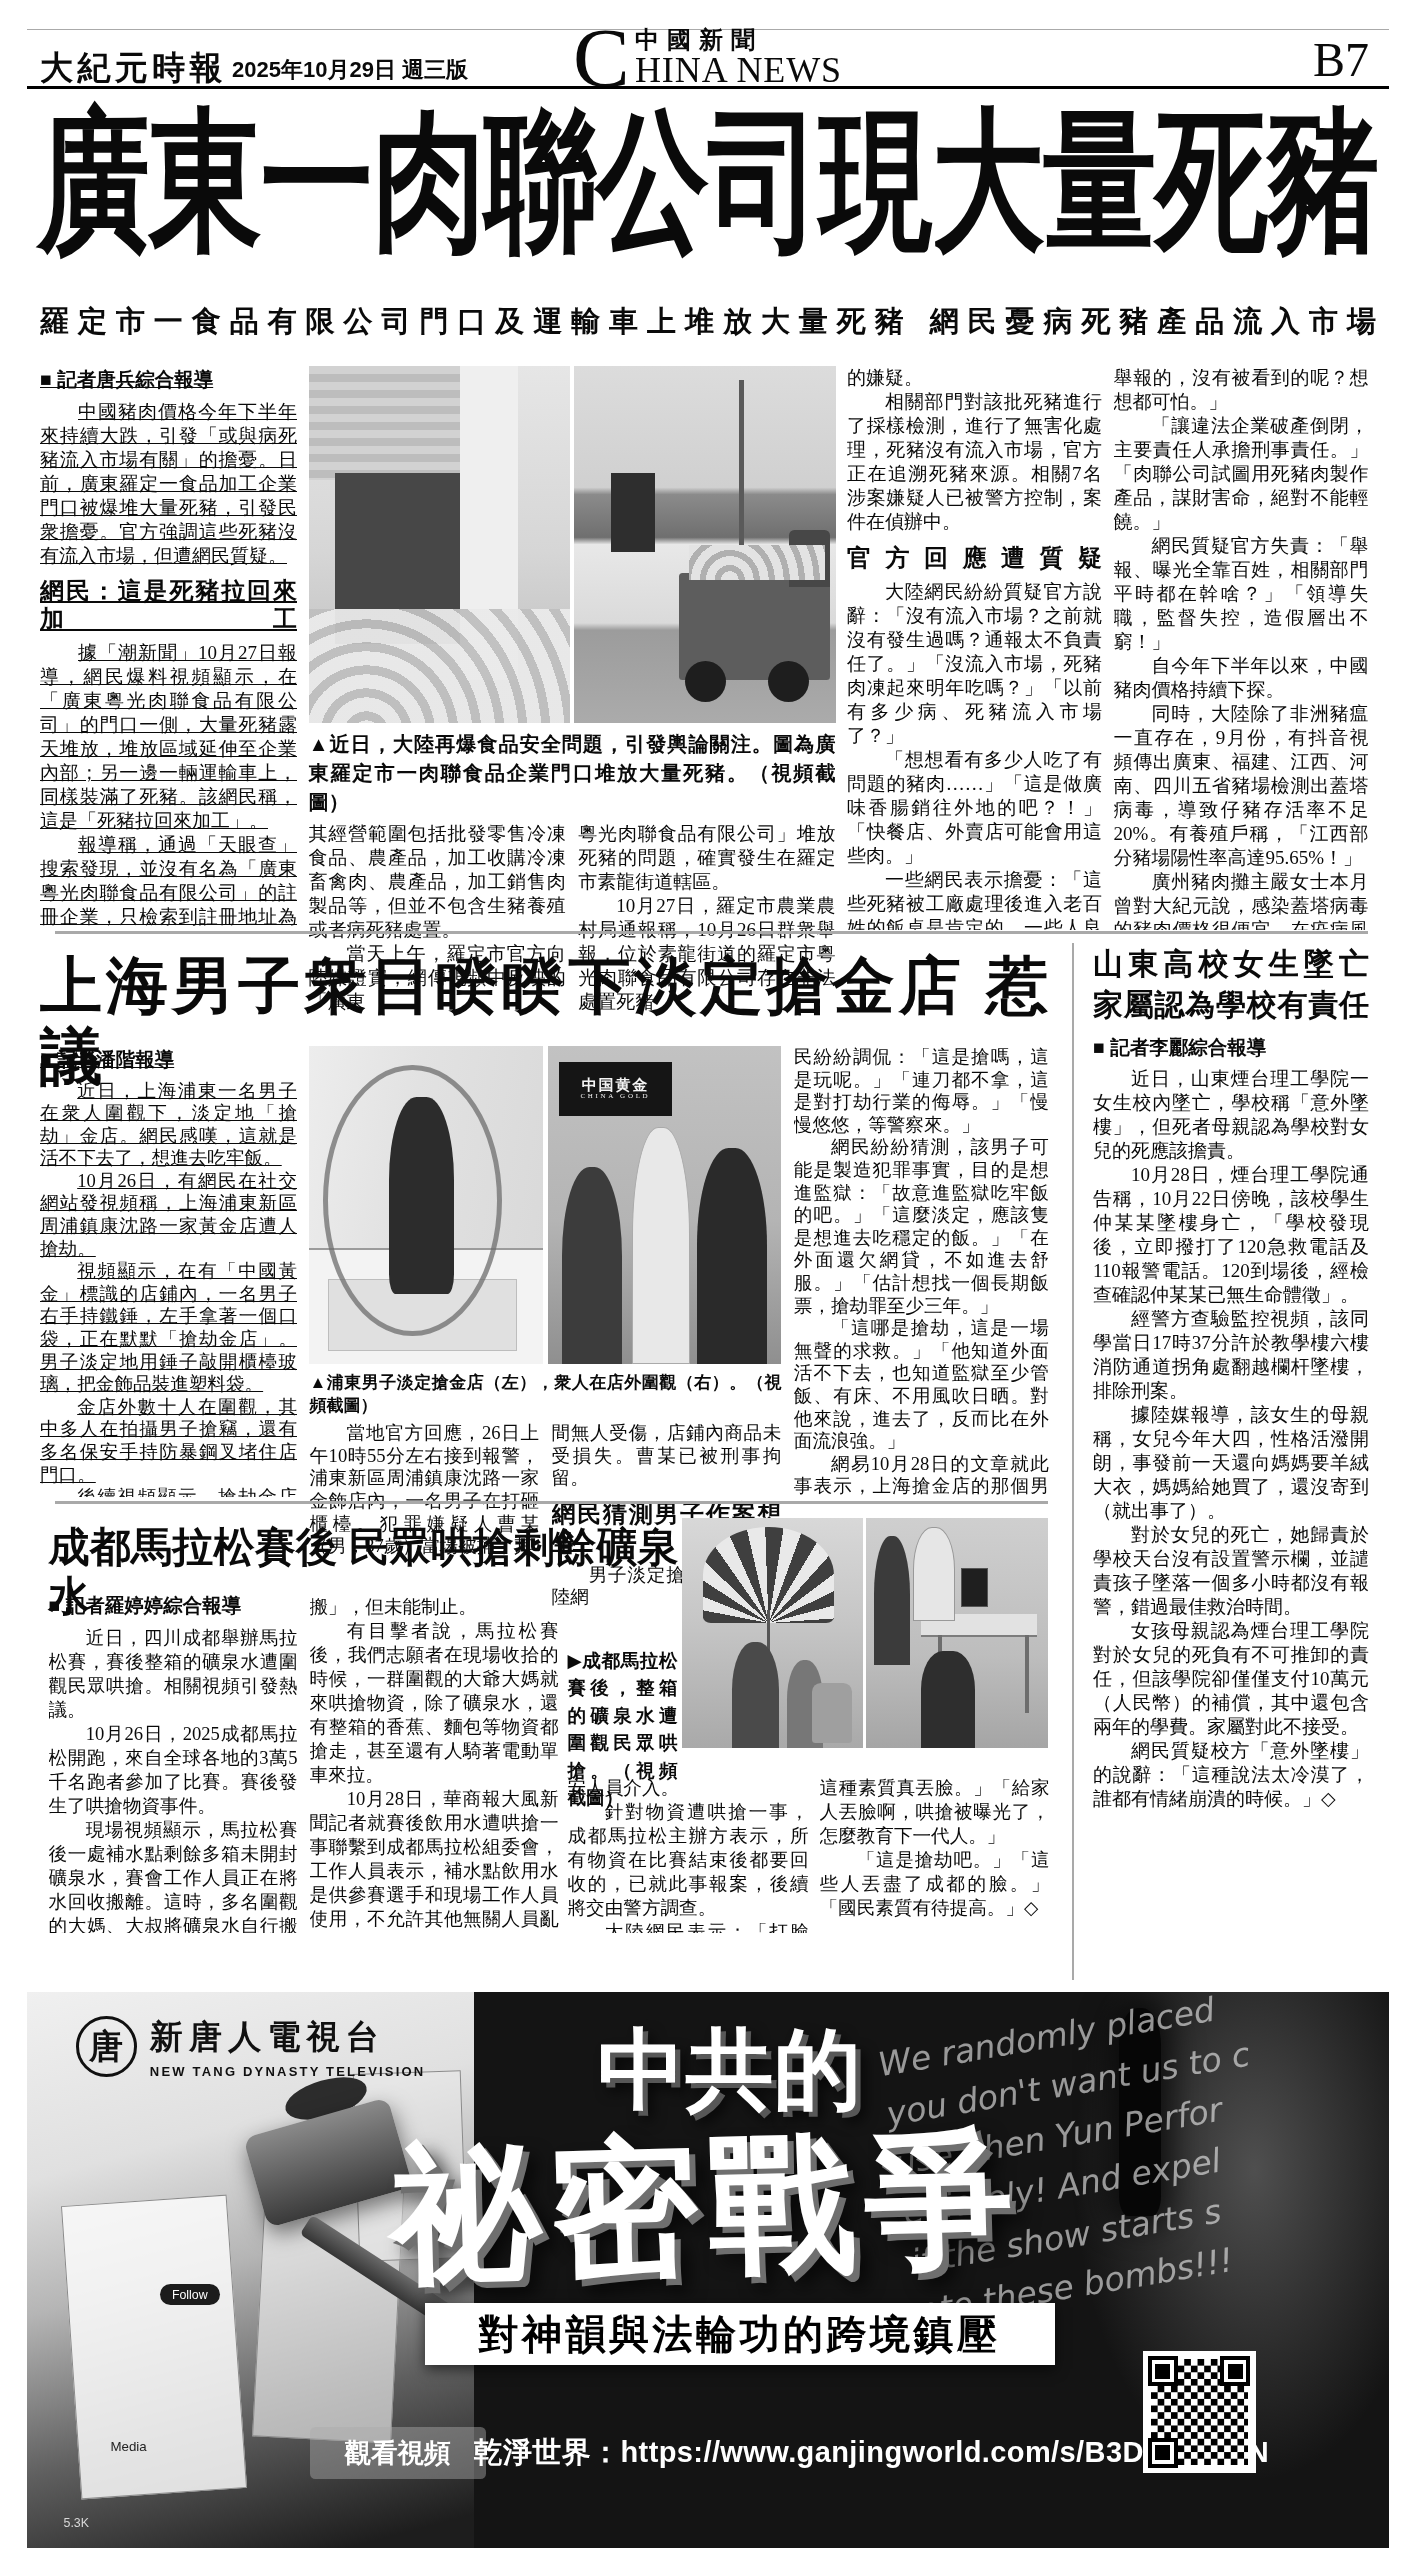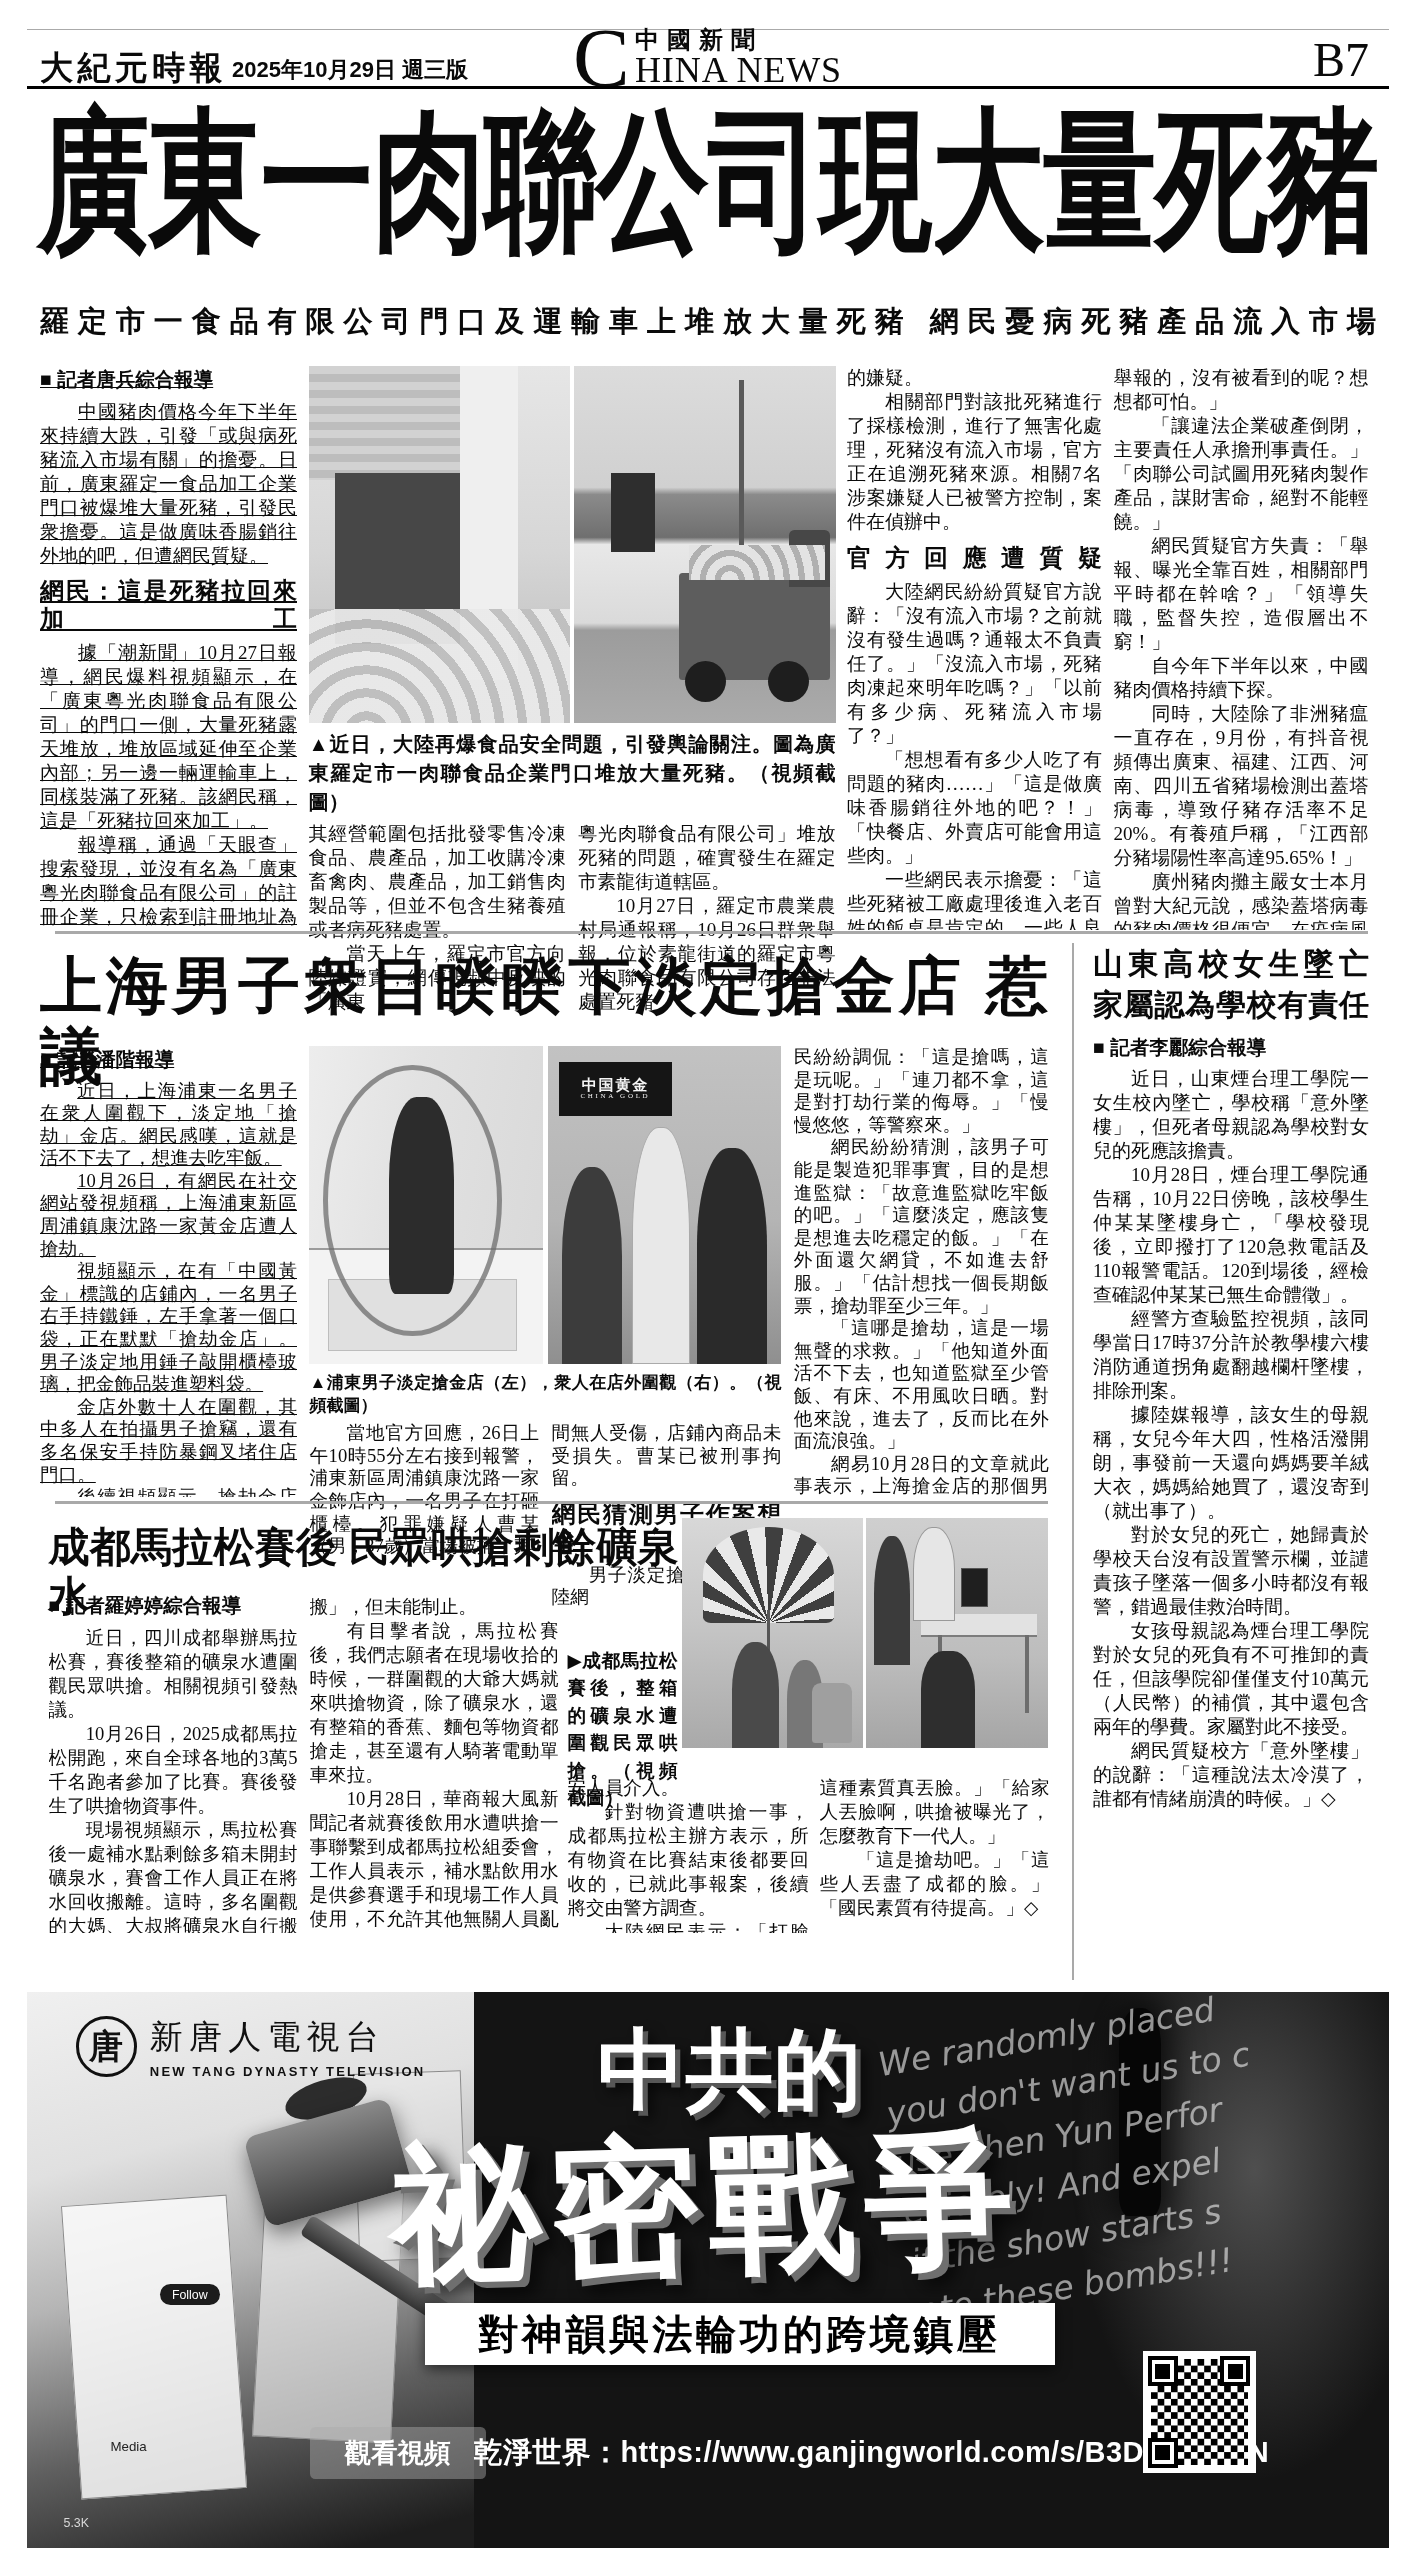--- a/index.html
+++ b/index.html
@@ -140,21 +140,21 @@
   .lbl-stat{left:37px;top:524px;color:#d8d8d8;font-size:12.4px;}
   .gavel{position:absolute;left:173px;top:97px;width:292px;height:292px;}
   .g-head{position:absolute;left:53px;top:26.5px;width:150px;height:93px;border-radius:12.4px;
       background:linear-gradient(180deg,#8a8a8a,#3a3a3a);transform:rotate(-16deg);box-shadow:0 8.8px 21px rgba(0,0,0,.5);}
   .g-knob{position:absolute;left:84px;top:-8.8px;width:84px;height:37px;border-radius:50%;background:#2c2c2c;transform:rotate(-16deg);}
   .g-handle{position:absolute;left:106px;top:124px;width:221px;height:23px;background:linear-gradient(#6a6a6a,#353535);
       transform:rotate(33deg);transform-origin:left center;border-radius:5.3px;}
   .ad-logo{position:absolute;left:49px;top:23px;display:flex;align-items:center;gap:13.3px;color:#101010;}
   .ad-seal{width:55px;height:55px;border:3.1px solid #101010;border-radius:50%;display:flex;align-items:center;
       justify-content:center;font-size:34px;font-weight:bold;}
-  .ad-logo-zh{font-size:33px;font-weight:normal;letter-spacing:6.2px;font-family:"Liberation Serif",serif;}
+  .ad-logo-zh{font-size:33px;font-weight:bold;letter-spacing:6.2px;font-family:"Liberation Serif",serif;}
   .ad-logo-en{font-size:13px;font-weight:bold;letter-spacing:2.2px;margin-top:3.5px;font-family:"Liberation Sans",sans-serif;}
   .ad-sil{position:absolute;left:1008px;top:0;width:354px;height:556px;
       background:radial-gradient(ellipse at 62% 32%,rgba(175,175,175,.38) 0%,rgba(20,20,20,0) 58%);}
   .ad-sil .person{position:absolute;left:84px;top:16px;width:42px;height:208px;background:#060606;
       border-radius:45% 45% 22% 22%/18% 18% 10% 10%;box-shadow:0 0 30px 10.6px rgba(0,0,0,.65);}
   .ad-hand{position:absolute;right:10.6px;top:7px;width:482px;transform:rotate(-9.5deg);color:rgba(235,235,235,.62);
       font-style:italic;font-size:33px;line-height:50px;}
   .ad-hand .hand-line{margin:0;text-indent:0;text-align:left;font-size:33px;line-height:50px;
       font-family:"DejaVu Sans",sans-serif;white-space:nowrap;}
   .ad-t1{position:absolute;left:571px;top:34px;color:#fff;font-weight:bold;font-size:88px;line-height:1;
@@ -193,21 +193,21 @@
   <div class="page-no">B7</div>
   <div class="rule-head"></div>
 
   <h1 class="a1-h1">廣東一肉聯公司現大量死豬</h1>
   <h2 class="a1-sub sans">羅定市一食品有限公司門口及運輸車上堆放大量死豬 網民憂病死豬產品流入市場</h2>
 
   <div class="a1-body">
     <div class="track w291">
       <p class="byline">■ 記者唐兵綜合報導</p>
       <div>
-          <p class="para">中國豬肉價格今年下半年來持續大跌，引發「或與病死豬流入市場有關」的擔憂。日前，廣東羅定一食品加工企業門口被爆堆大量死豬，引發民衆擔憂。這是做廣味香腸銷往外地的吧，但遭網民質疑。</p>
+          <p class="para">中國豬肉價格今年下半年來持續大跌，引發「或與病死豬流入市場有關」的擔憂。日前，廣東羅定一食品加工企業門口被爆堆大量死豬，引發民衆擔憂。官方強調這些死豬沒有流入市場，但遭網民質疑。</p>
           <h4 class="col-subhead">網民：這是死豬拉回來加工</h4>
           <p class="para">據「潮新聞」10月27日報導，網民爆料視頻顯示，在「廣東粵光肉聯食品有限公司」的門口一側，大量死豬露天堆放，堆放區域延伸至企業內部；另一邊一輛運輸車上，同樣裝滿了死豬。該網民稱，這是「死豬拉回來加工」。</p>
           <p class="para">報導稱，通過「天眼查」搜索發現，並沒有名為「廣東粵光肉聯食品有限公司」的註冊企業，只檢索到註冊地址為羅定市素龍街道轄區內一家相似名字的公司，</p>
         </div>
     </div>
     <div class="photo-track">
       <div class="photos a1-photos">
         <div class="ph ph-a1-left">
           <div class="shutter"></div>
           <div class="door"></div>

